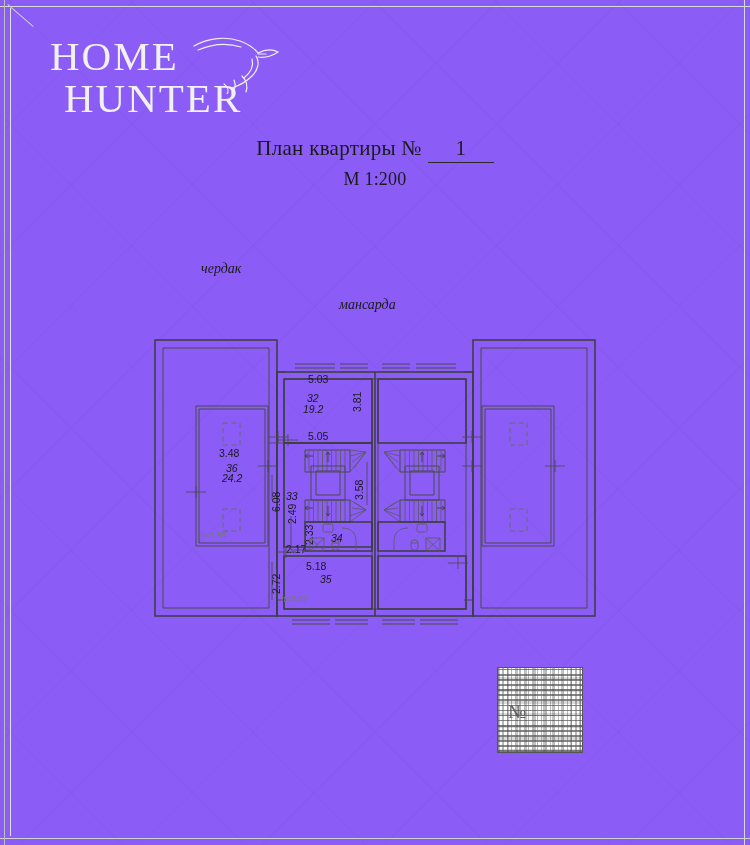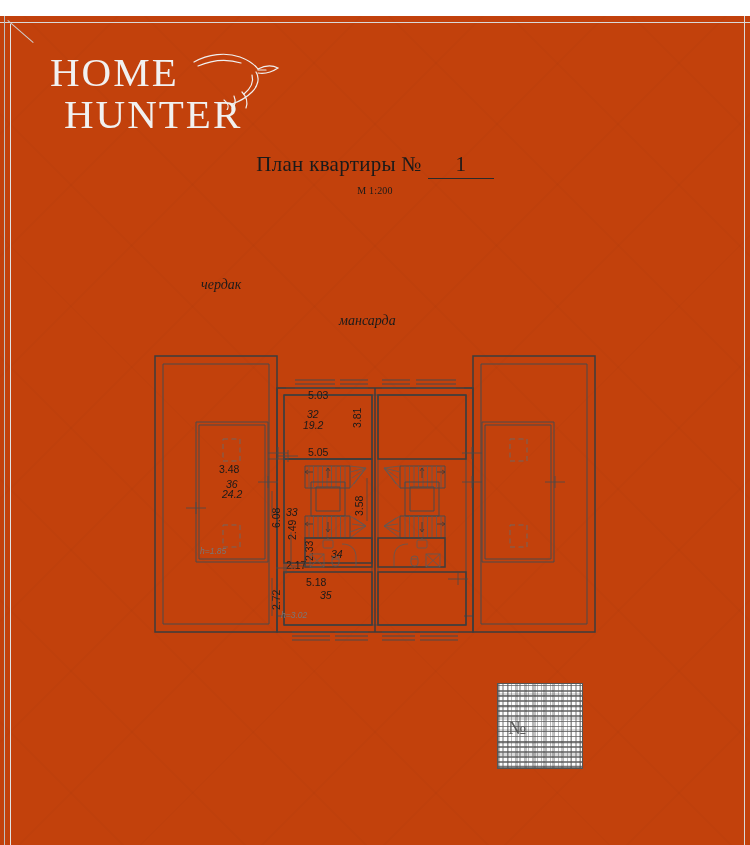--- a/index.html
+++ b/index.html
@@ -2,21 +2,21 @@
 <html><head>
 <meta charset="utf-8">
 <style>
   html,body{margin:0;padding:0;background:#ffffff;}
   body{
     width:750px;height:845px;position:relative;overflow:hidden;
     font-family:"Liberation Serif", serif;color:#1a1a1a;
   }
   
   #page{
-    position:absolute;inset:0;background:#c2410c;margin-top:16px;
+    position:absolute;inset:0;background:#8b5cf6;
   }
   
   #wm-tiles{
     position:absolute;inset:0;pointer-events:none;
     background:
       repeating-linear-gradient(45deg, rgba(0,0,0,0.014) 0 2px, rgba(0,0,0,0) 2px 86px),
       repeating-linear-gradient(-45deg, rgba(0,0,0,0.014) 0 2px, rgba(0,0,0,0) 2px 86px);
   }
   
   .edge{position:absolute;background:#c8c8c8;}
@@ -45,21 +45,21 @@
   #wm-bird{position:absolute;left:142px;top:-2px;}
 
   
   #titleblock{position:absolute;left:0;top:136px;width:750px;text-align:center;}
   #plan-title{font-size:21px;letter-spacing:.3px;white-space:nowrap;}
   #plan-number-slot{
     display:inline-block;min-width:54px;border-bottom:1px solid #2b2b2b;
     text-align:center;margin-left:6px;padding:0 6px 1px 6px;
   }
   #plan-subtitle{font-size:14.5px;margin-top:3px;letter-spacing:0px;}
-  #plan-scale{font-size:10px;margin-top:6px;letter-spacing:.2px;}
+  #plan-scale{font-size:18px;margin-top:6px;letter-spacing:.2px;}
 
   
   .freelabel{position:absolute;font-size:14px;color:#1b1b1b;white-space:nowrap;font-style:italic;}
   #lbl-cherdak{left:201px;top:261px;}
   #lbl-mansarda{left:339px;top:297px;}
 
   
   #drawing{position:absolute;left:0;top:0;width:750px;height:845px;pointer-events:none;}
   #drawing svg{display:block;}
 

